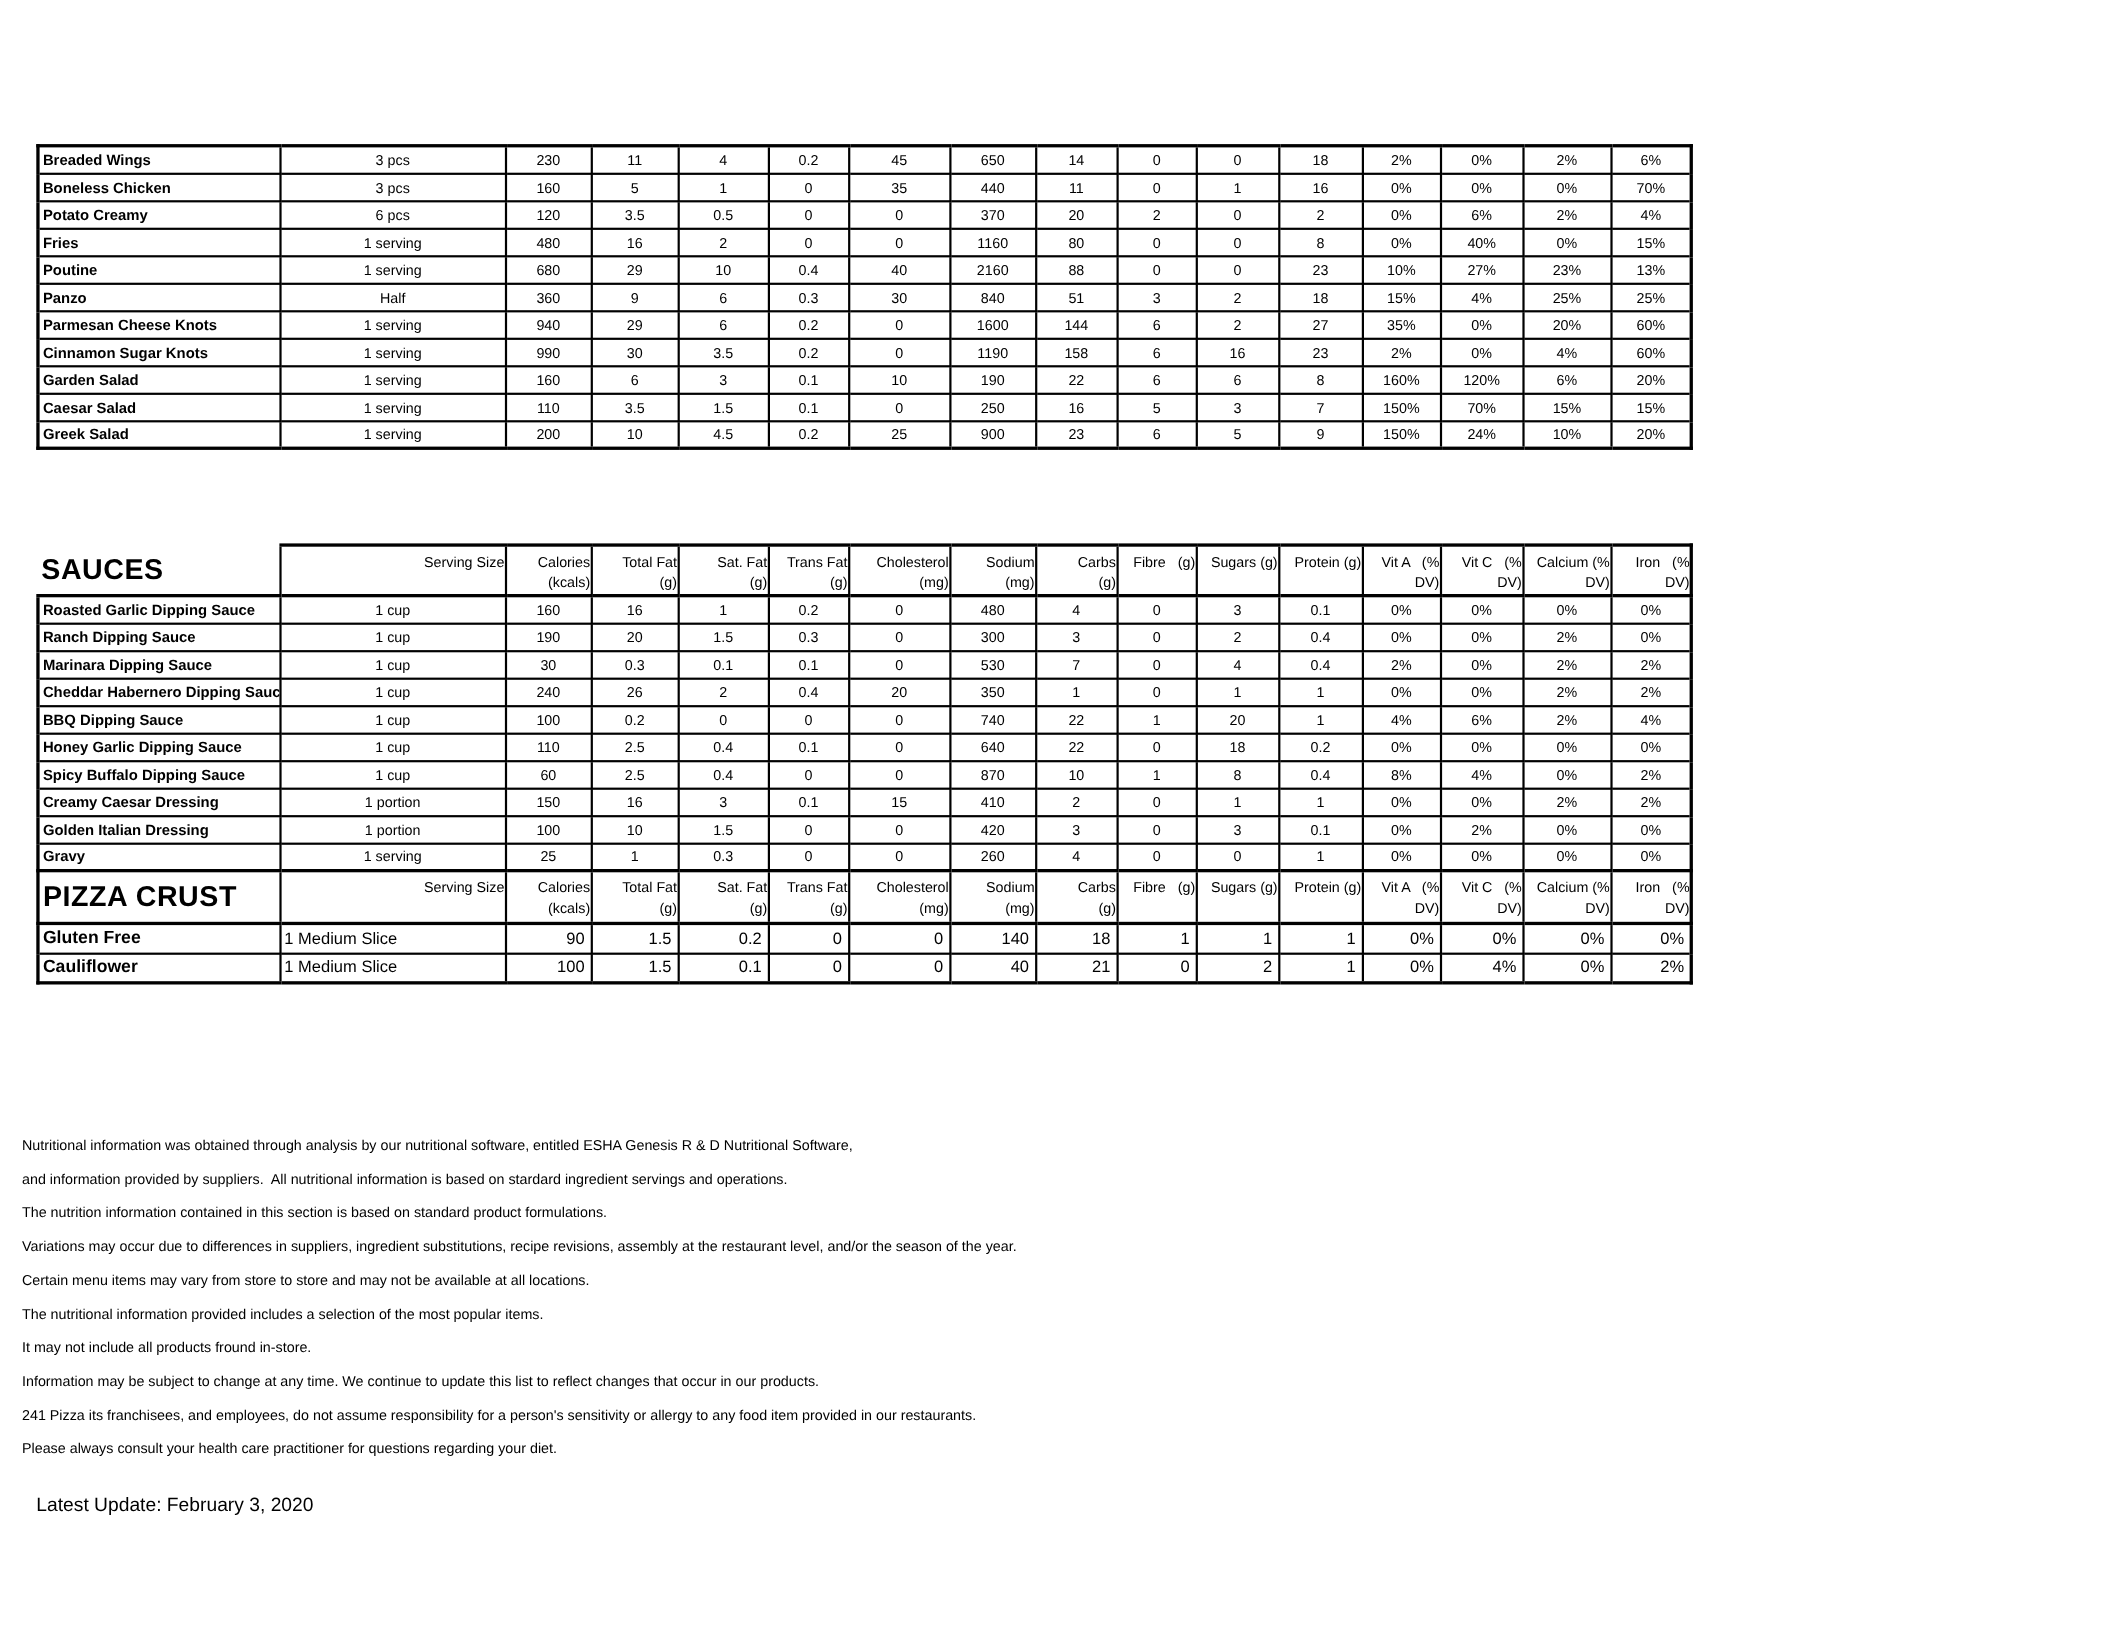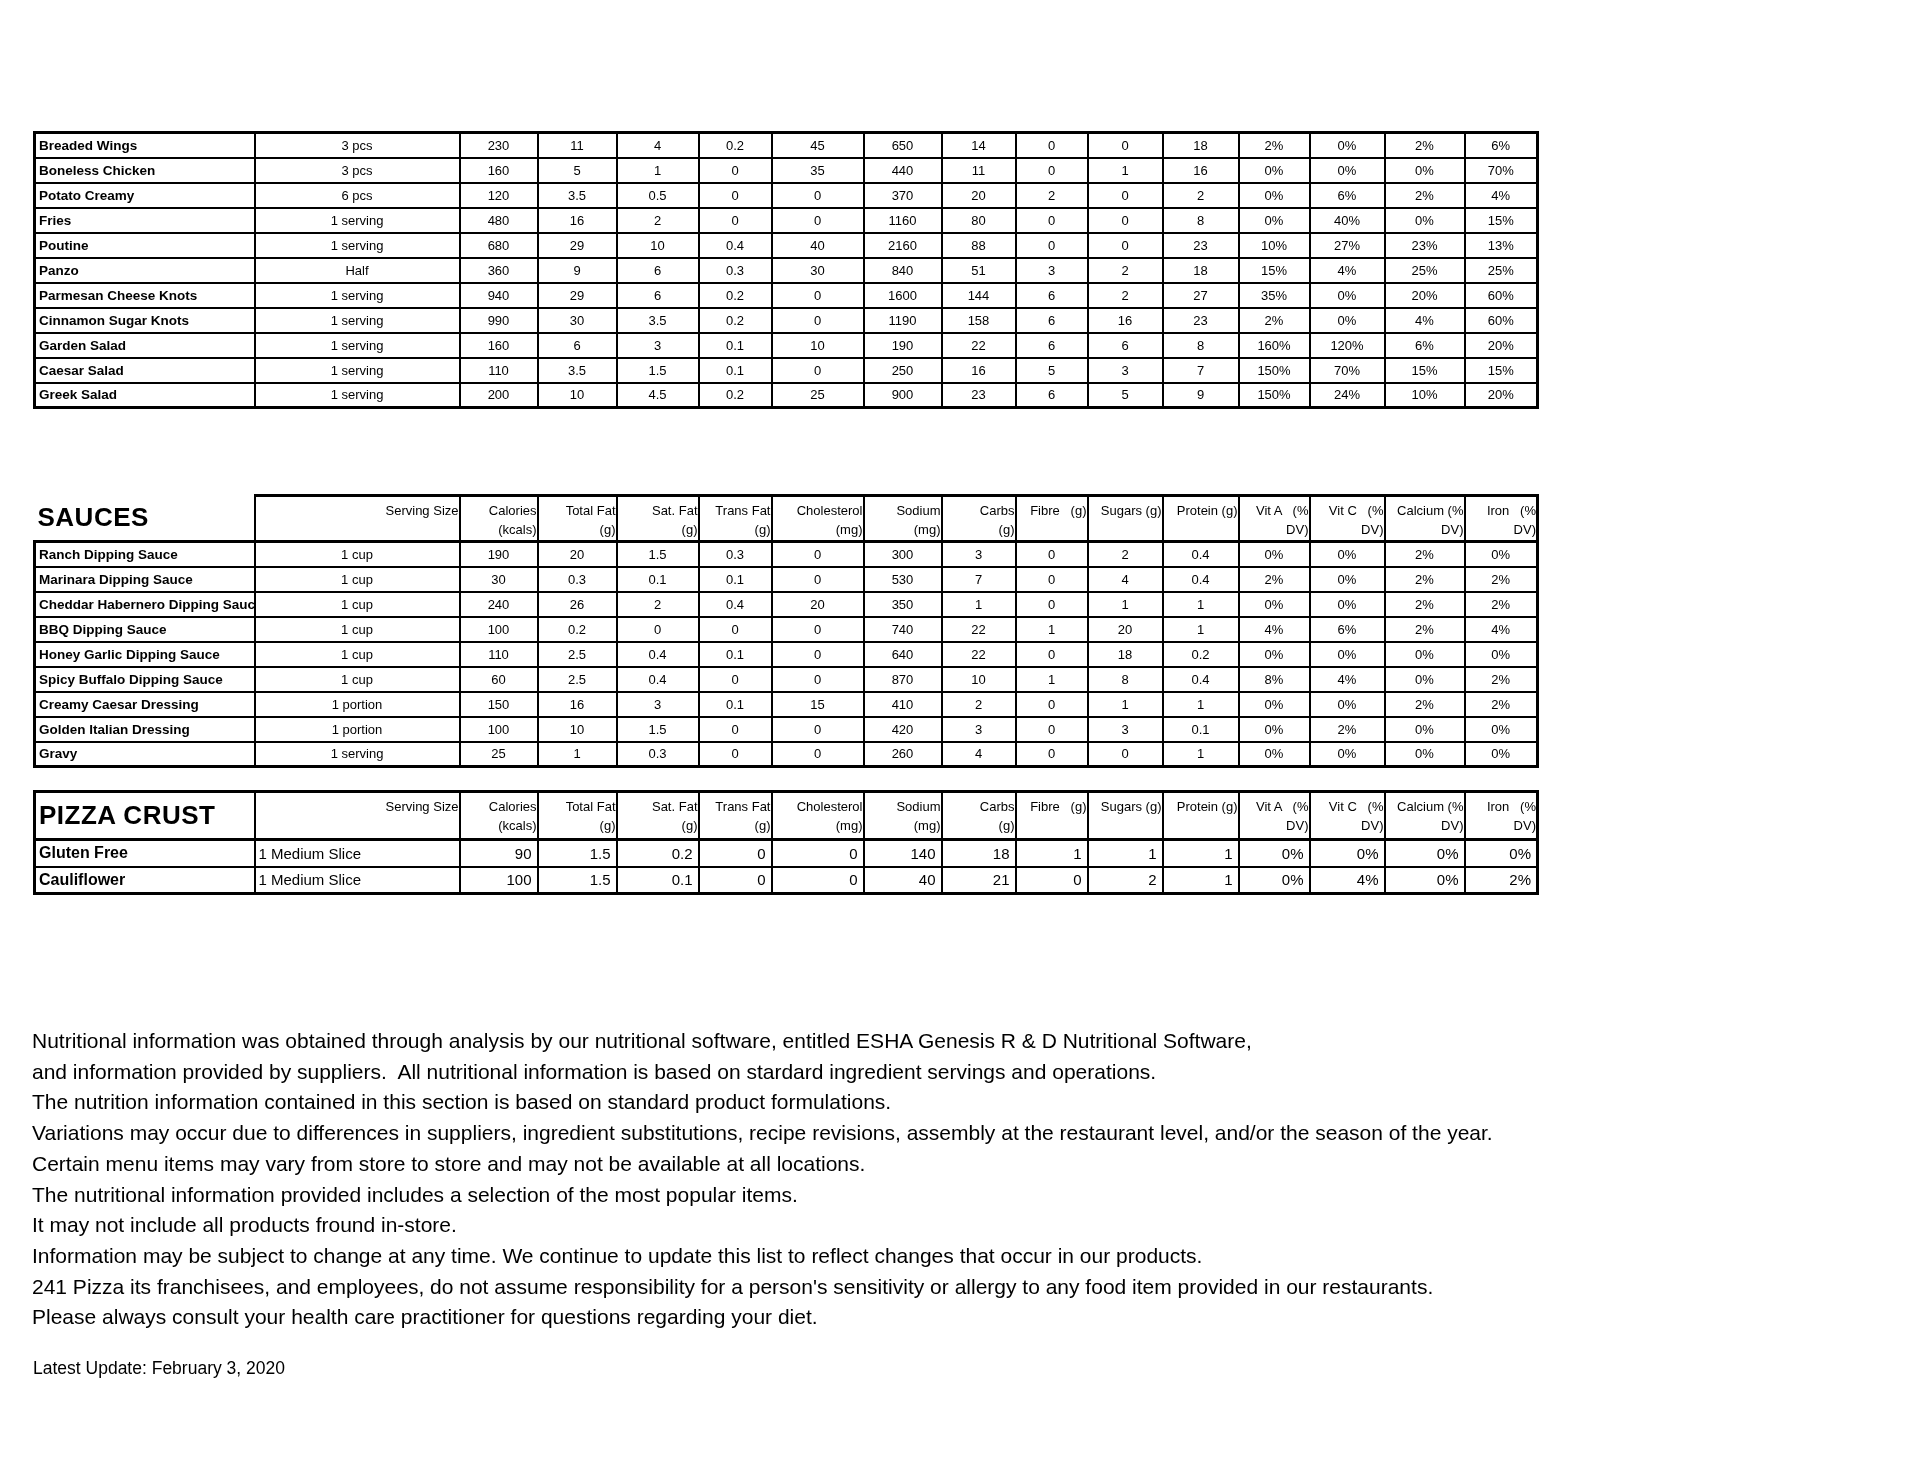--- a/index.html
+++ b/index.html
@@ -26,21 +26,21 @@
     padding-top:4px;line-height:19px;white-space:pre;}
   th.title-cell{text-align:left;font-size:26px;font-weight:bold;padding-left:3px;
     letter-spacing:0.5px;font-family:"Liberation Sans",sans-serif;}
   thead tr.head-sauces{height:46px;}
   thead tr.head-pizza{height:48px;margin-top:45px;}
   
   table.pizza td.r{text-align:right;padding-right:5px;font-size:15px;}
   table.pizza td.namecell{font-size:16px;padding-left:3px;}
   table.pizza td.servleft{text-align:left;padding-left:3px;font-size:15px;}
   
-  #footer-notes{position:absolute;left:32px;top:1026px;font-size:21px;line-height:30.7px;
+  #footer-notes{position:absolute;left:20px;top:1026px;font-size:13px;line-height:30.7px;
     white-space:pre-wrap;}
   #latest-update{position:absolute;left:33px;top:1358px;font-size:17.5px;}
 </style>
 </head>
 <body>
 
 <table class="t1 outer3" id="table1" style="left:33px;top:131px;width:1503px;">
     <colgroup>
       <col style="width: 220px;">
       <col style="width: 205px;">
@@ -295,20 +295,38 @@
         <th class="colhead"><div>Sugars (g)</div><div></div></th>
         <th class="colhead"><div>Protein (g)</div><div></div></th>
         <th class="colhead"><div>Vit A   (%</div><div>DV)</div></th>
         <th class="colhead"><div>Vit C   (%</div><div>DV)</div></th>
         <th class="colhead"><div>Calcium (%</div><div>DV)</div></th>
         <th class="colhead"><div>Iron   (%</div><div>DV)</div></th>
       </tr>
     </thead>
   <tbody id="sauces-body">
       <tr class="row25">
+        <td class="namecell">Roasted Garlic Dipping Sauce</td>
+        <td class="c">1 cup</td>
+        <td class="c">160</td>
+        <td class="c">16</td>
+        <td class="c">1</td>
+        <td class="c">0.2</td>
+        <td class="c">0</td>
+        <td class="c">480</td>
+        <td class="c">4</td>
+        <td class="c">0</td>
+        <td class="c">3</td>
+        <td class="c">0.1</td>
+        <td class="c">0%</td>
+        <td class="c">0%</td>
+        <td class="c">0%</td>
+        <td class="c">0%</td>
+      </tr>
+      <tr class="row25">
         <td class="namecell">Ranch Dipping Sauce</td>
         <td class="c">1 cup</td>
         <td class="c">190</td>
         <td class="c">20</td>
         <td class="c">1.5</td>
         <td class="c">0.3</td>
         <td class="c">0</td>
         <td class="c">300</td>
         <td class="c">3</td>
         <td class="c">0</td>

